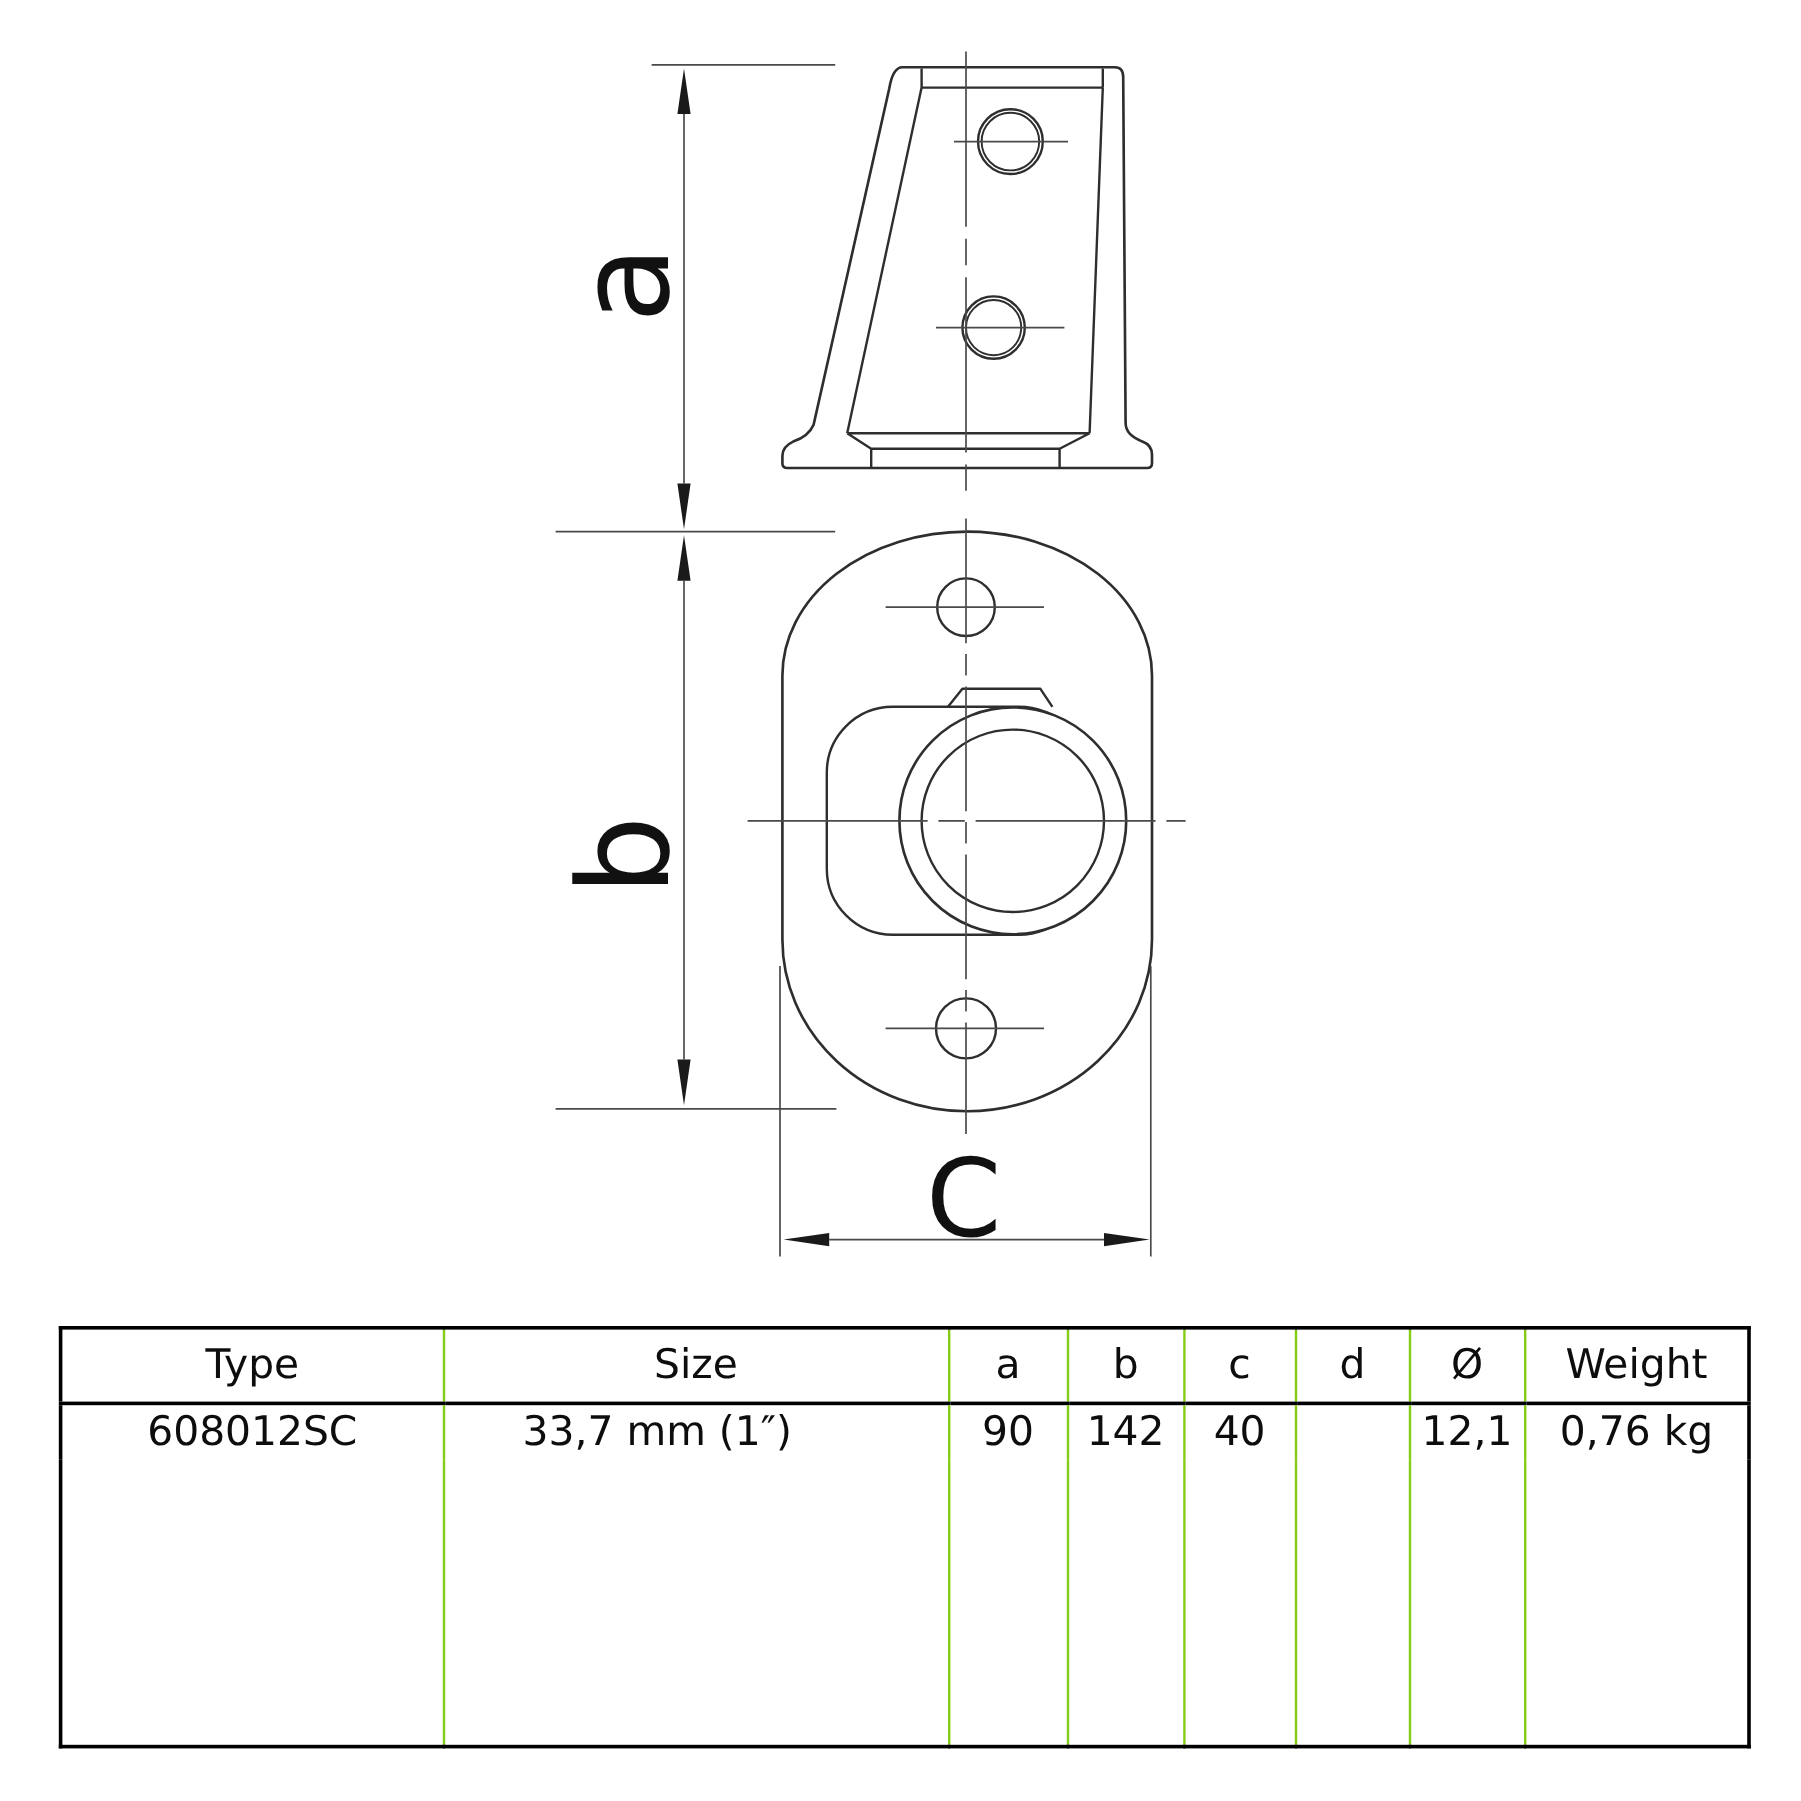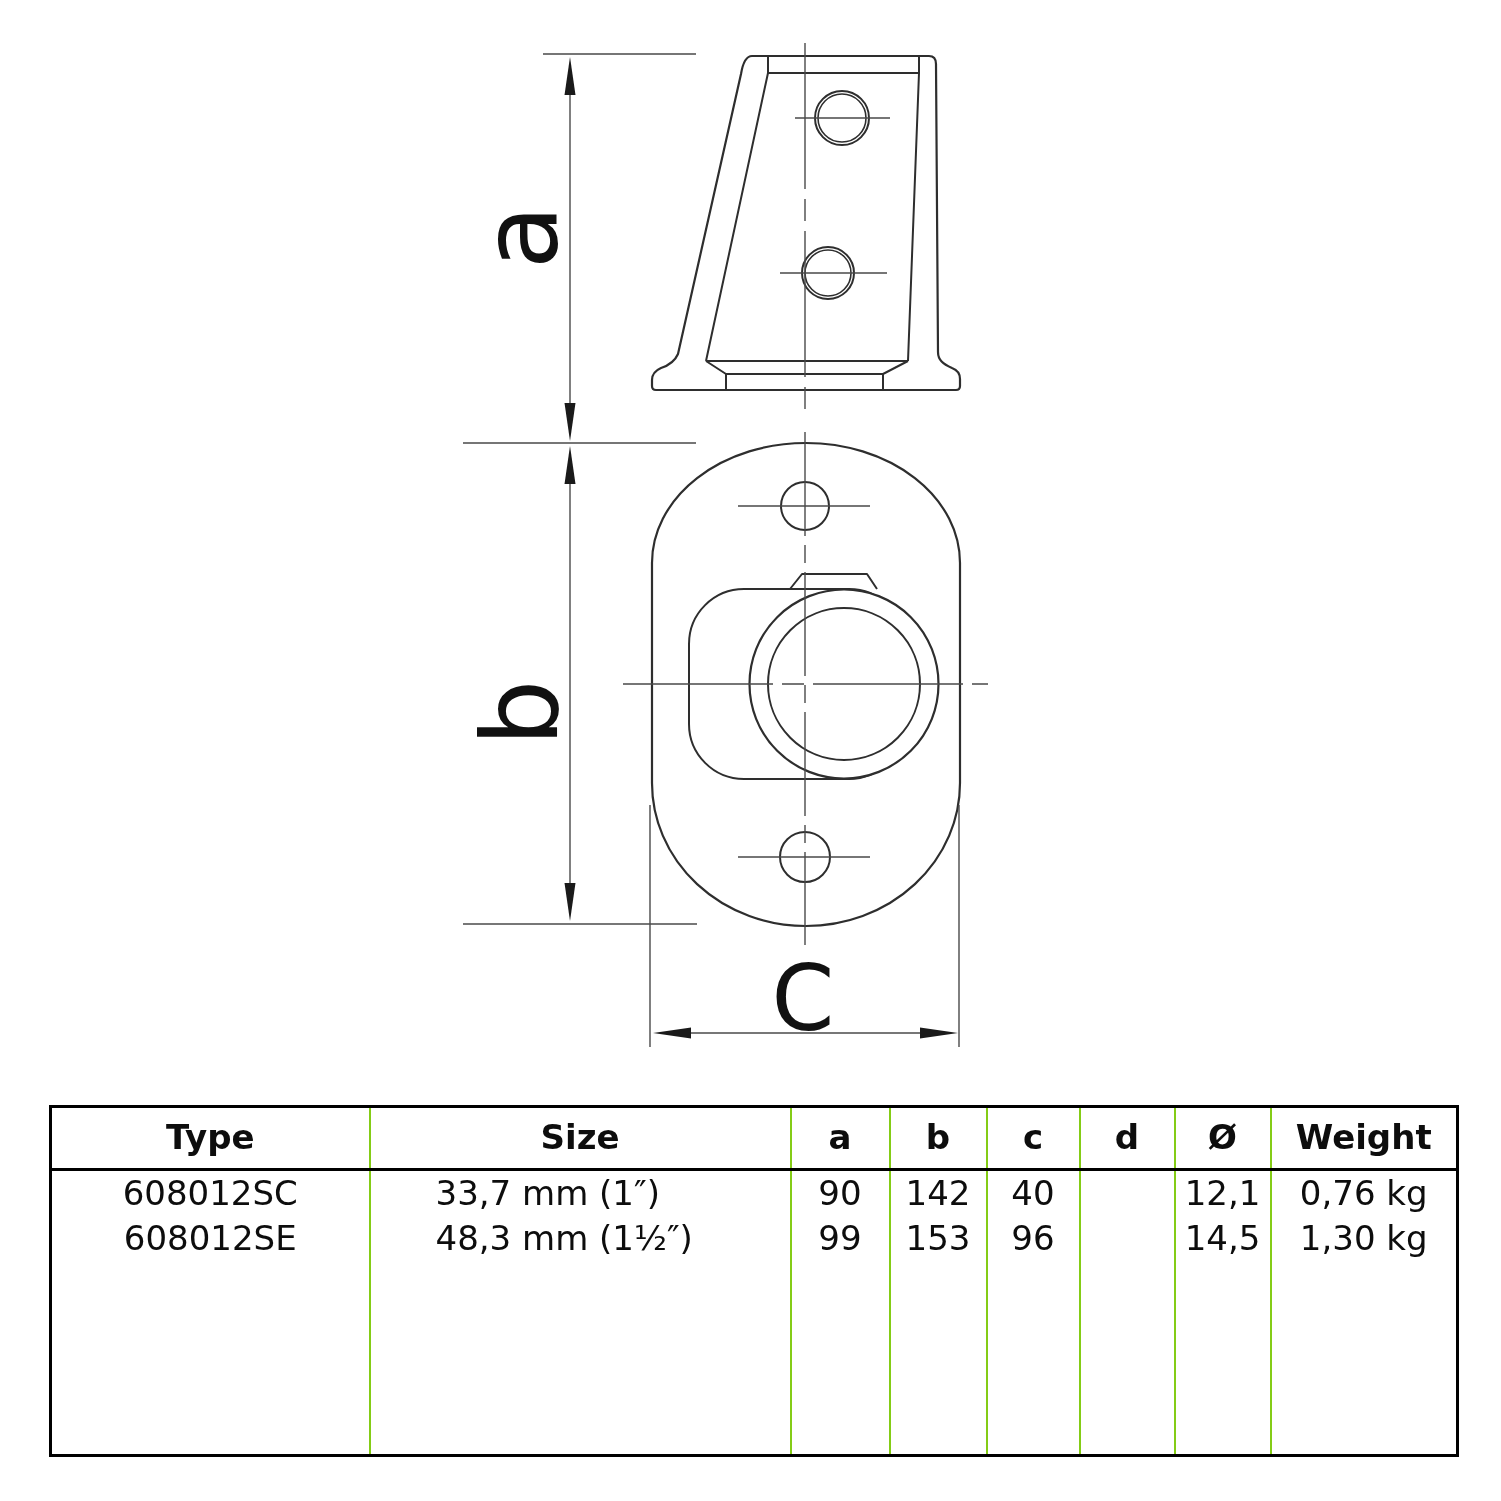--- a/index.html
+++ b/index.html
@@ -28,21 +28,21 @@
     font-size:34px;
     line-height:1.1;
     text-align:center;
     vertical-align:middle;
     border-left:2px solid #84cc16;
     overflow:hidden;
     white-space:nowrap;
   }
   table.spec th:first-child, table.spec td:first-child{border-left:none;}
   table.spec thead th{
-    font-weight:bold;
+    font-weight:normal;
     border-bottom:3px solid #000;
     height:60px;
   }
   table.spec tbody td{height:45px;text-align:center;}
   table.spec tbody tr.filler td{height:auto;}
   table.spec td.size-cell{text-align:left;padding-left:65px;}
 </style>
 </head>
 <body>
 
@@ -158,30 +158,20 @@
         <tr>
           <td>608012SC</td>
           <td class="size-cell">33,7 mm (1″)</td>
           <td>90</td>
           <td>142</td>
           <td>40</td>
           <td></td>
           <td>12,1</td>
           <td>0,76 kg</td>
         </tr>
-        <tr>
-          <td>608012SE</td>
-          <td class="size-cell">48,3 mm (1½″)</td>
-          <td>99</td>
-          <td>153</td>
-          <td>96</td>
-          <td></td>
-          <td>14,5</td>
-          <td>1,30 kg</td>
-        </tr>
         <tr class="filler">
           <td></td>
             <td></td>
           <td></td>
             <td></td>
           <td></td>
             <td></td>
           <td></td>
             <td></td>
         </tr>

